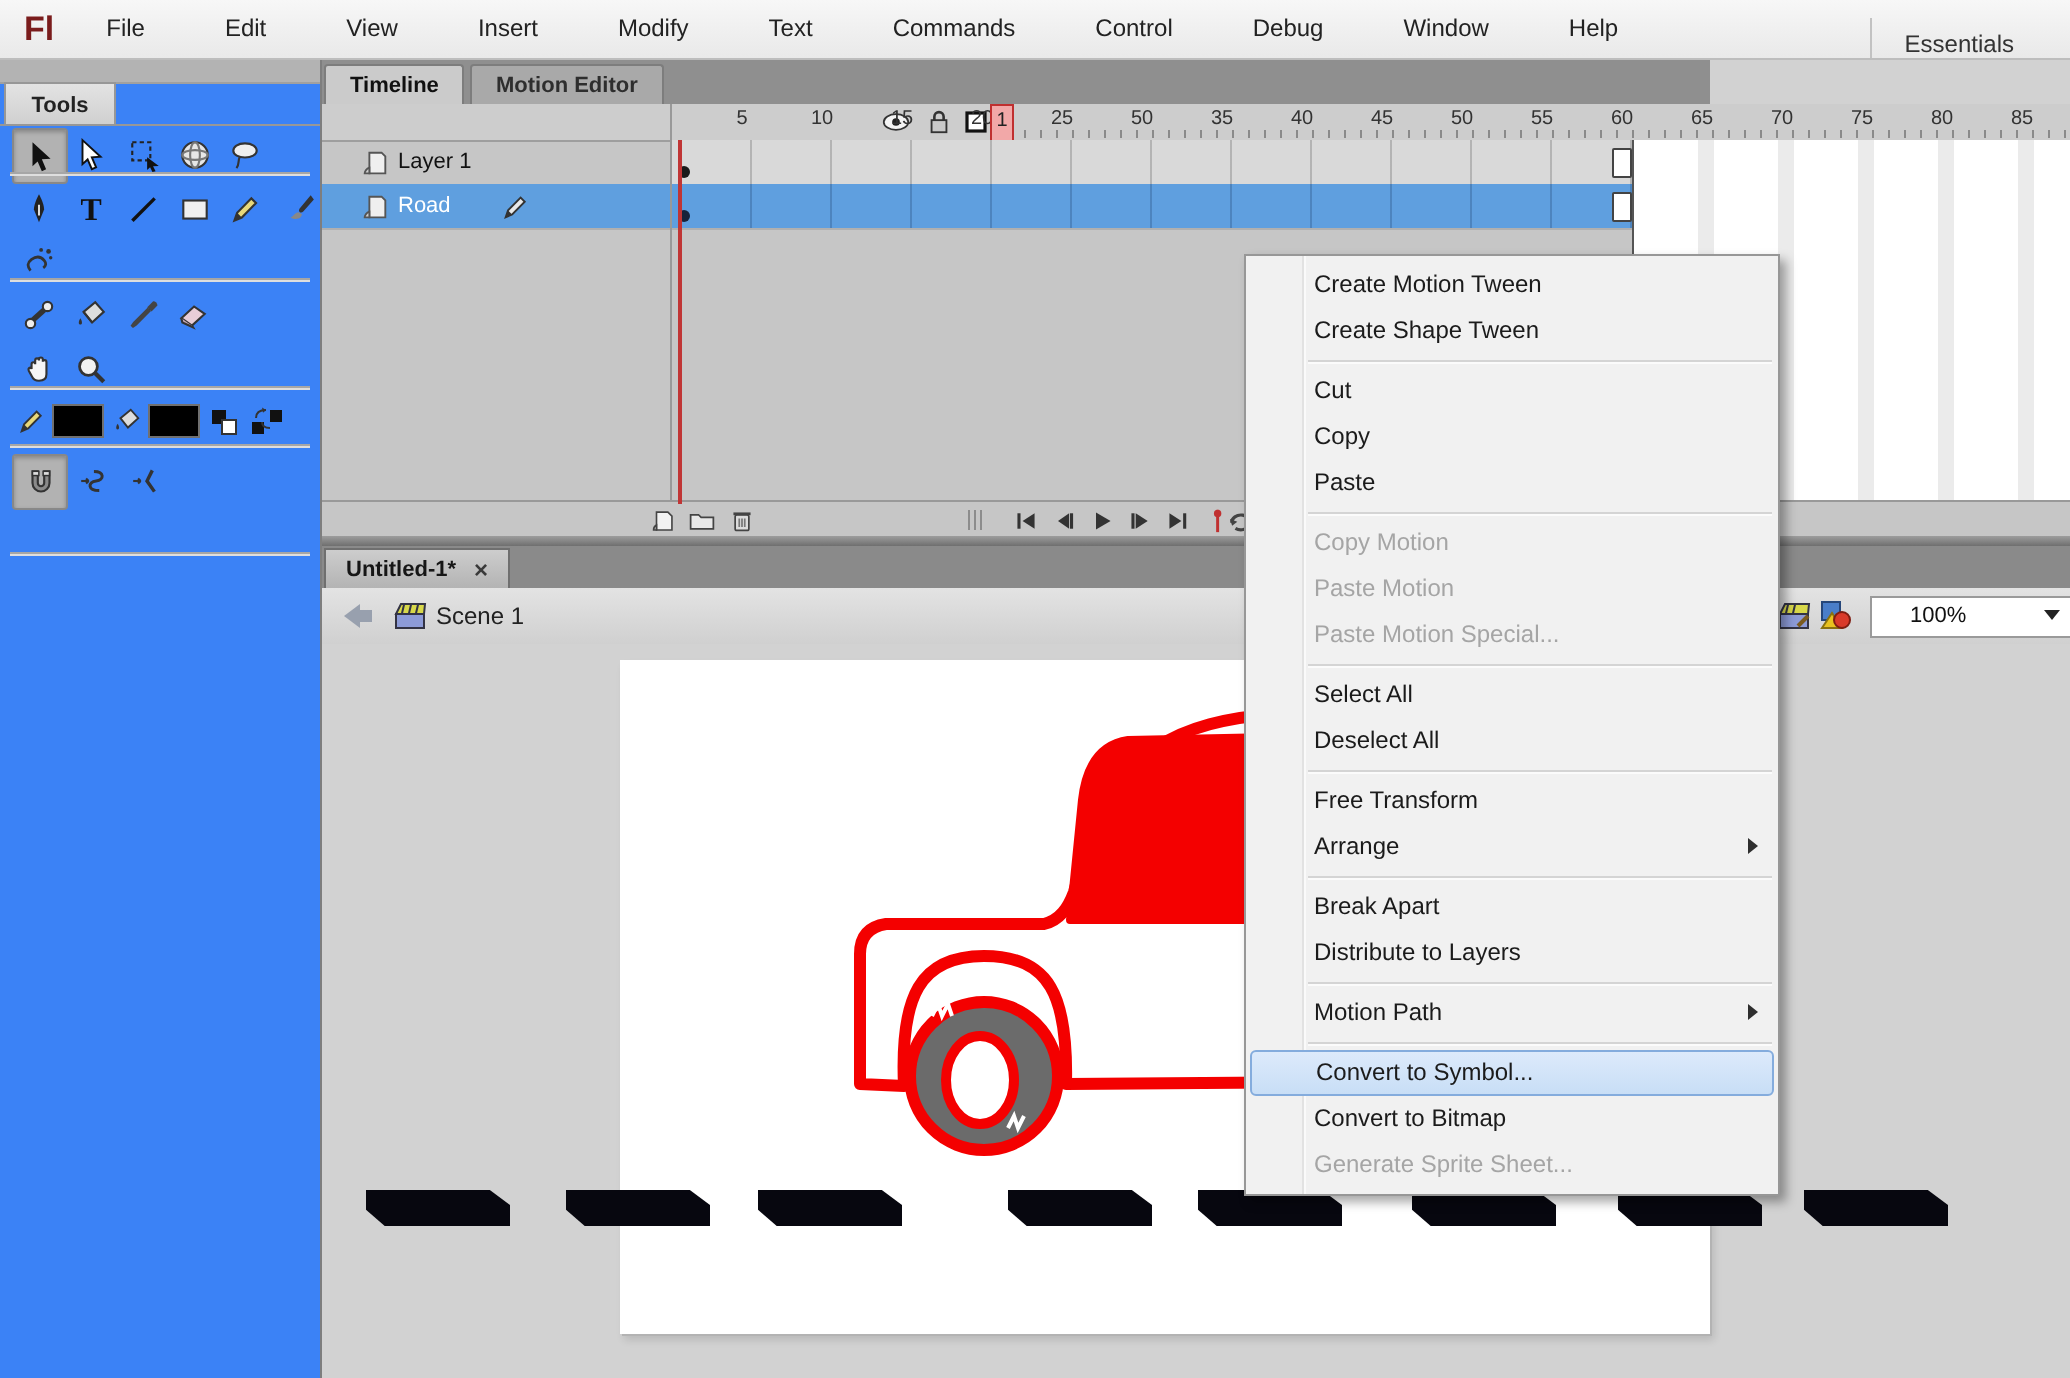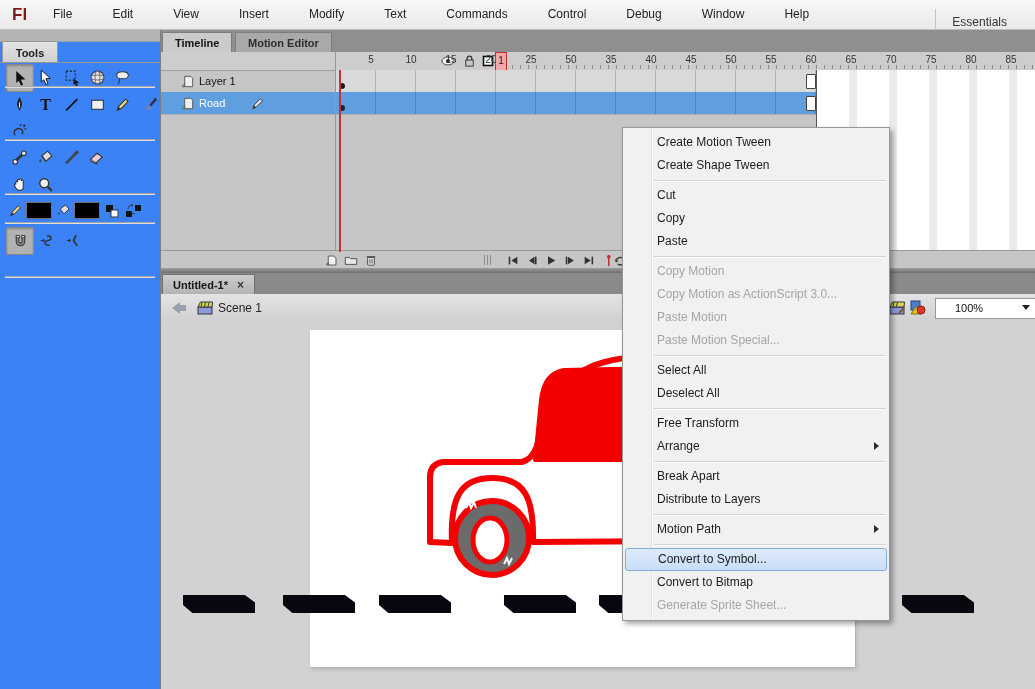--- a/index.html
+++ b/index.html
@@ -25,21 +25,21 @@
   .tools-tab{position:absolute;left:2px;top:12px;width:54px;height:21px;background:linear-gradient(#e3e3e3,#cfcfcf);
     border:1px solid #979797;border-bottom:none;font-size:11px;font-weight:bold;color:#222;
     display:flex;align-items:center;justify-content:center;}
   .tools-tabline{position:absolute;left:0;top:33px;width:100%;height:1px;background:#979797;}
   .tool-btn{position:absolute;width:26px;height:26px;display:flex;align-items:center;justify-content:center;border-radius:2px;}
   .tool-btn.pressed{background:#b2b2b2;border:1px solid #888;box-shadow:inset 0 1px 2px rgba(0,0,0,.25);}
   .tools-sep{position:absolute;left:5px;width:150px;height:1px;background:#a6a6a6;box-shadow:0 1px 0 #dedede;}
   .swatch{position:absolute;width:24px;height:15px;background:#000;border:1px solid #707070;}
 
   
-  .tl-tabbar{position:absolute;left:160px;top:29px;width:875px;height:23px;background:#8f8f8f;border-bottom:1px solid #8a8a8a;}
+  .tl-tabbar{position:absolute;left:160px;top:29px;width:695px;height:23px;background:#8f8f8f;border-bottom:1px solid #8a8a8a;}
   .tl-tab{position:absolute;top:3px;height:20px;padding:0 12px;font-size:11px;font-weight:bold;
     display:flex;align-items:center;border:1px solid #7d7d7d;border-bottom:none;border-radius:2px 2px 0 0;}
   .tl-tab.active{background:#cbcbcb;color:#111;}
   .tl-tab.inactive{background:#a9a9a9;color:#2e2e2e;}
   .tl-body{position:absolute;left:160px;top:52px;width:875px;height:198px;background:#c6c6c6;}
   .tl-header{position:absolute;left:160px;top:52px;width:875px;height:18px;background:#cdcdcd;border-bottom:1px solid #9e9e9e;}
   .ruler-ticks{position:absolute;left:336px;right:0;bottom:1px;height:4px;
     background:repeating-linear-gradient(90deg,#8a8a8a 0 1px,transparent 1px 8px);}
   .ruler-num{position:absolute;top:2px;width:20px;text-align:center;font-size:10px;color:#333;}
   .frame1-box{position:absolute;left:335px;top:0;width:10px;height:17px;background:#f2a8a8;border:1px solid #c03030;
@@ -522,21 +522,20 @@
   <div class="ctx" id="ctx">
     <div class="ctx-gutter"></div>
   <div class="ctx-item"><span>Create Motion Tween</span></div>
       <div class="ctx-item"><span>Create Shape Tween</span></div>
       <div class="ctx-sep"></div>
       <div class="ctx-item"><span>Cut</span></div>
       <div class="ctx-item"><span>Copy</span></div>
       <div class="ctx-item"><span>Paste</span></div>
       <div class="ctx-sep"></div>
       <div class="ctx-item disabled"><span>Copy Motion</span></div>
-      <div class="ctx-item disabled"><span>Copy Motion as ActionScript 3.0...</span></div>
       <div class="ctx-item disabled"><span>Paste Motion</span></div>
       <div class="ctx-item disabled"><span>Paste Motion Special...</span></div>
       <div class="ctx-sep"></div>
       <div class="ctx-item"><span>Select All</span></div>
       <div class="ctx-item"><span>Deselect All</span></div>
       <div class="ctx-sep"></div>
       <div class="ctx-item"><span>Free Transform</span></div>
       <div class="ctx-item"><span>Arrange</span><span class="ctx-arrow"></span></div>
       <div class="ctx-sep"></div>
       <div class="ctx-item"><span>Break Apart</span></div>

